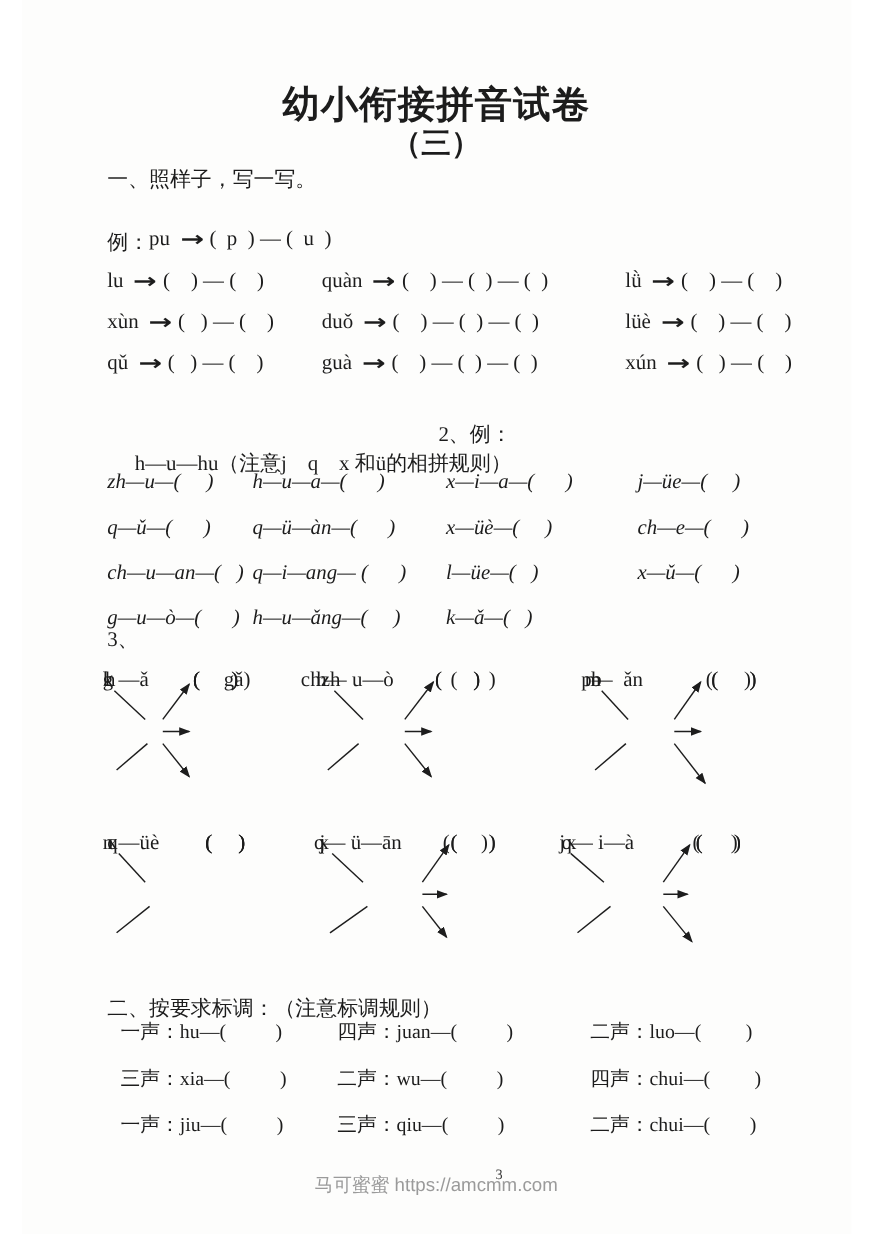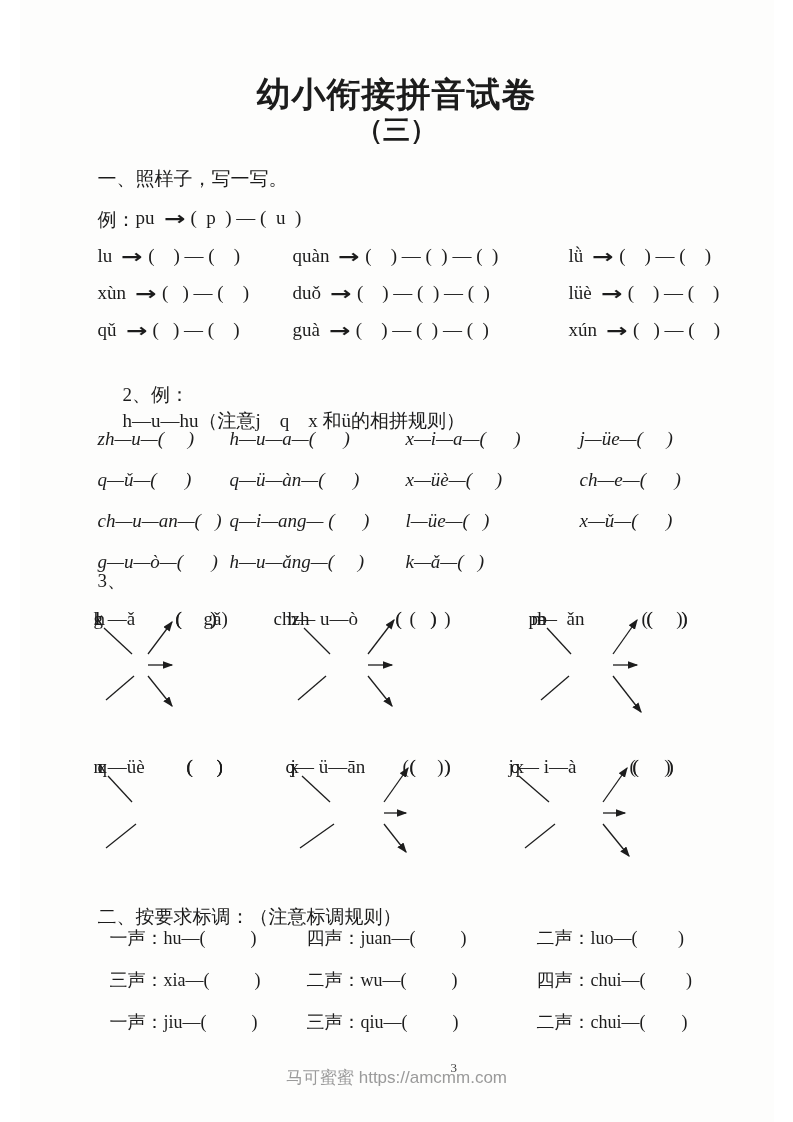--- a/index.html
+++ b/index.html
@@ -3,21 +3,21 @@
 <meta charset="utf-8">
 <style>
   html,body{margin:0;padding:0;background:#ffffff;}
   .page{position:relative;width:754px;height:1122px;margin:0 auto;background:#fdfdfc;
         font-family:"Liberation Serif","DejaVu Serif",serif;color:#1c1c1c;overflow:hidden;}
   .title{position:absolute;top:72px;left:0;width:100%;text-align:center;
          font-size:34px;font-weight:bold;letter-spacing:1px;}
   .subtitle{position:absolute;top:112px;left:0;width:100%;text-align:center;
             font-size:27px;font-weight:bold;}
   .heading{position:absolute;left:78px;font-size:19px;white-space:pre;}
-  .line{position:absolute;left:78px;font-size:19px;white-space:pre;}
+  .line{position:absolute;left:78px;font-size:19px;white-space:pre;text-align:right;}
   .s1row{position:absolute;left:78px;display:flex;font-size:19px;white-space:pre;}
   .s1row .c{display:flex;}
   .c1{width:195px;}
   .c2{width:276px;align-items:center;}
   .syl{margin-right:9px;}
   .arr{font-family:"DejaVu Sans","Liberation Sans",sans-serif;font-weight:bold;
        margin-right:11px;display:inline-block;transform:scaleX(1.35);transform-origin:left center;}
   .s2grid{position:absolute;left:78px;top:428px;width:672px;display:grid;
           grid-template-columns:132px 176px 174px 1fr;grid-auto-rows:41px;
           font-size:19px;white-space:pre;font-style:italic;}
@@ -40,21 +40,21 @@
   b{font-weight:normal;margin-left:28px;}
 </style>
 </head>
 <body>
 
 <div class="page">
 
   <div class="title">幼小衔接拼音试卷</div>
   <div class="subtitle">（三）</div>
 
-  <div class="heading" style="top:166px">一、照样子，写一写。</div>
+  <div class="heading" style="top:150px">一、照样子，写一写。</div>
 
   <div class="s1row" style="top:207px">
     <span>例：</span>
     <span class="syl">pu</span>
     <span class="arr">→</span>
     <span>(  p  ) — (  u  )</span>
   </div>
 
   <div class="s1row" style="top:245px">
     <div class="c c1"><span class="syl">lu</span><span class="arr">→</span><span>(    ) — (    )</span></div>

